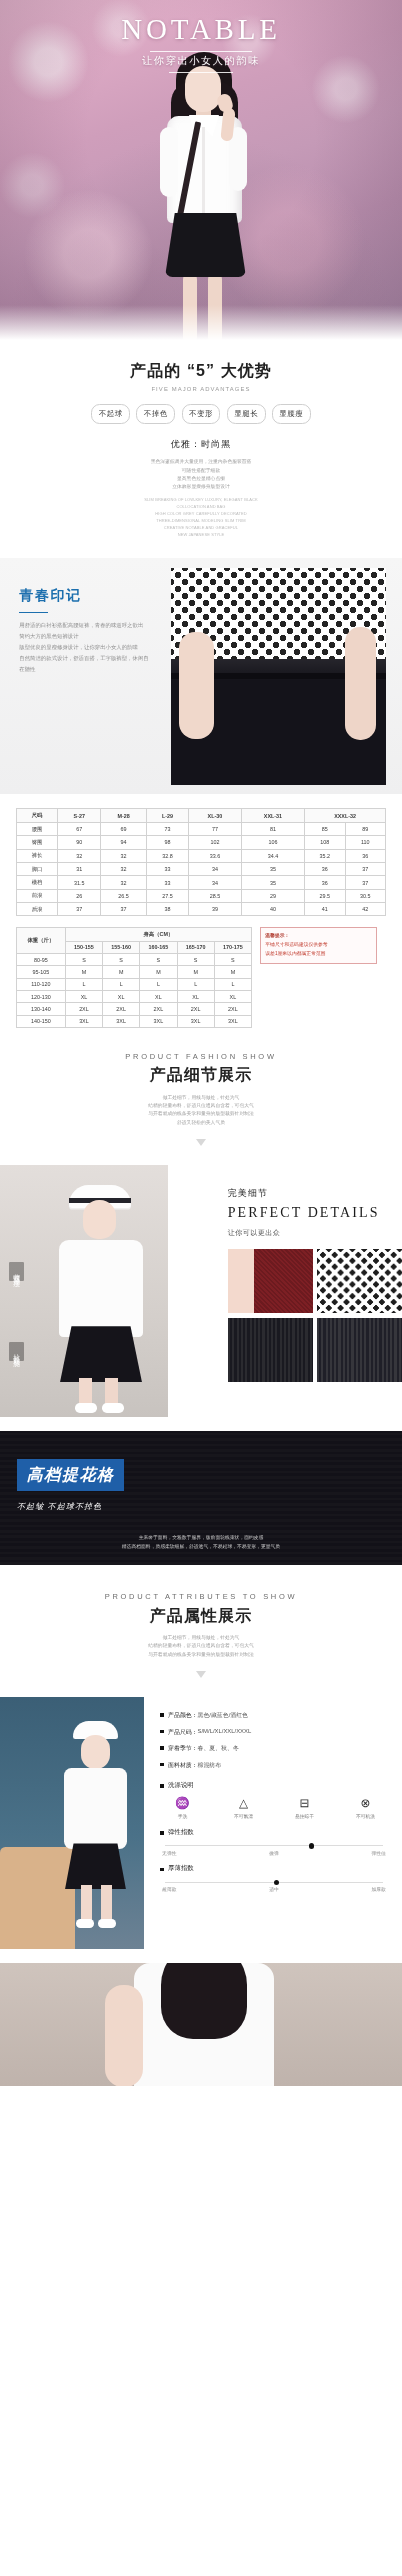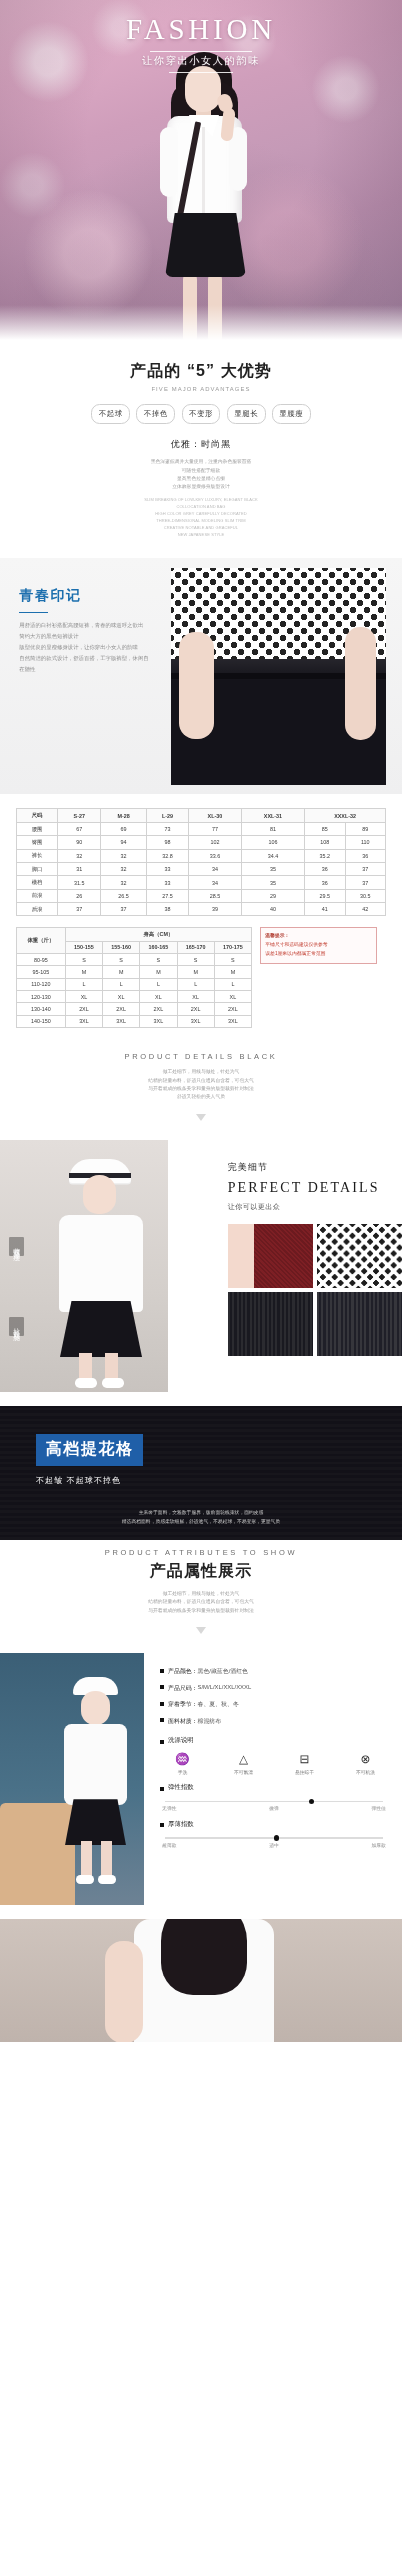--- a/index.html
+++ b/index.html
@@ -203,21 +203,21 @@
   .img-dots2 { background-color:#fff; background-image: radial-gradient(#1e1e1e 32%, transparent 33%), radial-gradient(#1e1e1e 32%, transparent 33%); background-size: 11.8px 11.8px; background-position: 0 0, 5.9px 5.9px; }
   .img-weave { background: repeating-linear-gradient(90deg,#2b2b30 0 2.1px,#191920 2.1px 4.3px), repeating-linear-gradient(0deg,rgba(255,255,255,.06) 0 2.1px, rgba(0,0,0,.06) 2.1px 4.3px); }
   .dr-imgs2 { display:flex; gap:4.3px; margin-top:4.3px; }
 
   
   .promo {
     margin-top: 14px; width: 402px; height: 134px; position:relative; overflow:hidden;
     background: repeating-linear-gradient(0deg,#17161c 0 2.7px,#121118 2.7px 5.4px),
                 repeating-linear-gradient(90deg, rgba(255,255,255,.05) 0 2.7px, rgba(0,0,0,.06) 2.7px 5.4px);
   }
-  .promo-inner { position:absolute; left: 36px; top: 28px; }
+  .promo-inner { position:absolute; left: 17px; top: 28px; font-style: italic; }
   .promo-box { display:inline-block; background:#1f5fa8; color:#fff; font-size: 16px; font-weight:700; letter-spacing: 1.6px; padding: 5.4px 9.7px; }
   .promo-sub { color:#fff; font-size: 8px; letter-spacing: 1.1px; margin-top: 9.7px; }
   .promo-foot { position:absolute; left:0; right:0; bottom: 14px; text-align:center; color:#cfcfcf; font-size: 4.8px; line-height:1.9; }
 
   
   .attr-row { display:flex; margin-top: 14px; }
   .attr-photo { position:relative; width: 177px; height: 252px; background: linear-gradient(180deg,#2f4f63,#41657c); overflow:hidden; }
   .ap-wall { position:absolute; inset:0; background: linear-gradient(180deg,#3b5f76 0%, #4a7188 55%, #6d8294 100%); }
   .ap-chair { position:absolute; left: 0; bottom: 0; width: 75px; height: 102px; background:#d9b28a; border-radius: 5.4px 5.4px 0 0; }
   .ap-girl-face { position:absolute; left: 81px; top: 38px; width: 29px; height: 34px; background:#f3ddd1; border-radius: 14px; }
@@ -274,21 +274,21 @@
       <div class="m-arm-l"></div>
       <div class="m-arm-r"></div>
       <div class="m-forearm"></div>
       <div class="m-hand"></div>
       <div class="m-skirt"></div>
       <div class="m-leg-l"></div>
       <div class="m-leg-r"></div>
     </div>
 
     <div class="hero-title">
-      <div class="big">FASHION</div>
+      <div class="big">NOTABLE</div>
       <div class="hero-rule"></div>
       <div class="sub">让你穿出小女人的韵味</div>
       <div class="hero-rule small"></div>
     </div>
 
     <div class="hero-fade"></div>
   </div>
 
   <div class="sec center" style="padding-top:18px;">
     <div class="t-cn">产品的 “5” 大优势</div>
@@ -492,21 +492,22 @@
     </table>
 
     <div class="note-box">
       <b>温馨提示：</b>
       <div style="white-space:pre-line;">平铺尺寸和选码建议仅供参考
 误差1厘米以内都属正常范围</div>
     </div>
   </div>
 
   <div class="sec center" style="padding-top:23.6px;">
-    <div class="t-en-lg">PRODUCT DETAILS BLACK</div>
+    <div class="t-en-lg">PRODUCT FASHION SHOW</div>
+    <div class="t-cn" style="margin-top:4.3px;">产品细节展示</div>
     <div class="tiny-block" style="white-space:pre-line;margin-top:7.5px;">做工处细节，用线与做处，针处为气
 结精的轻量布料，舒适只位通风自含着，可包大气
 与开着就成的线条美学和量身的版型裁剪针对制法
 舒适又轻松的美人气质</div>
     <div class="arrow-down"></div>
   </div>
 
   <div class="detail-row">
     <div class="detail-left">
       <div class="dl-wall"></div>
@@ -542,21 +543,21 @@
 
   <div class="promo">
     <div class="promo-inner">
       <div class="promo-box">高档提花格</div>
       <div class="promo-sub">不起皱 不起球不掉色</div>
     </div>
     <div class="promo-foot" style="white-space:pre-line;">主来奢于面料，文雅数于服界，版前面轮线束状，面约皮感
 精选高档面料，质感柔软细腻，舒适透气，不易起球，不易变形，更显气质</div>
   </div>
 
-  <div class="sec center" style="padding-top:8px;">
+  <div class="sec center" style="padding-top:27px;">
     <div class="t-en-lg">PRODUCT ATTRIBUTES TO SHOW</div>
     <div class="t-cn" style="margin-top:4.3px;">产品属性展示</div>
     <div class="tiny-block" style="white-space:pre-line;margin-top:7.5px;">做工处细节，用线与做处，针处为气
 结精的轻量布料，舒适只位通风自含着，可包大气
 与开着就成的线条美学和量身的版型裁剪针对制法</div>
     <div class="arrow-down"></div>
   </div>
 
   <div class="attr-row">
     <div class="attr-photo">

